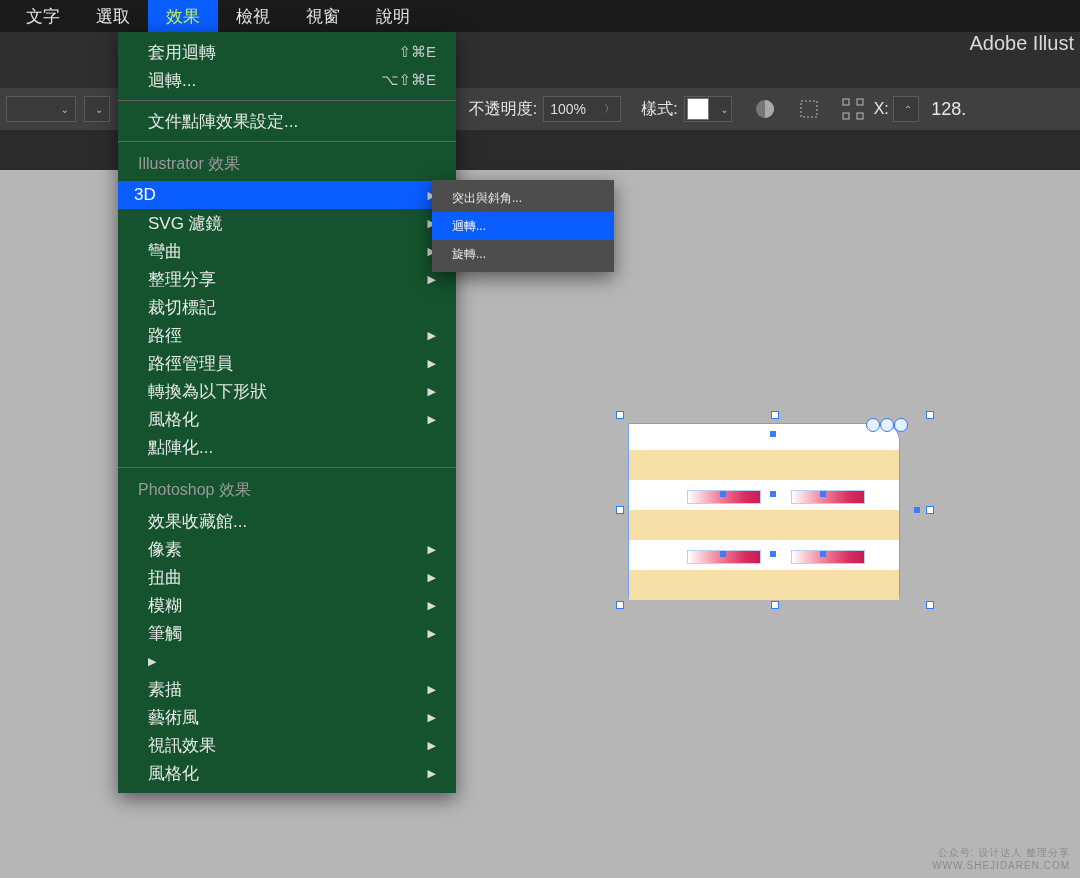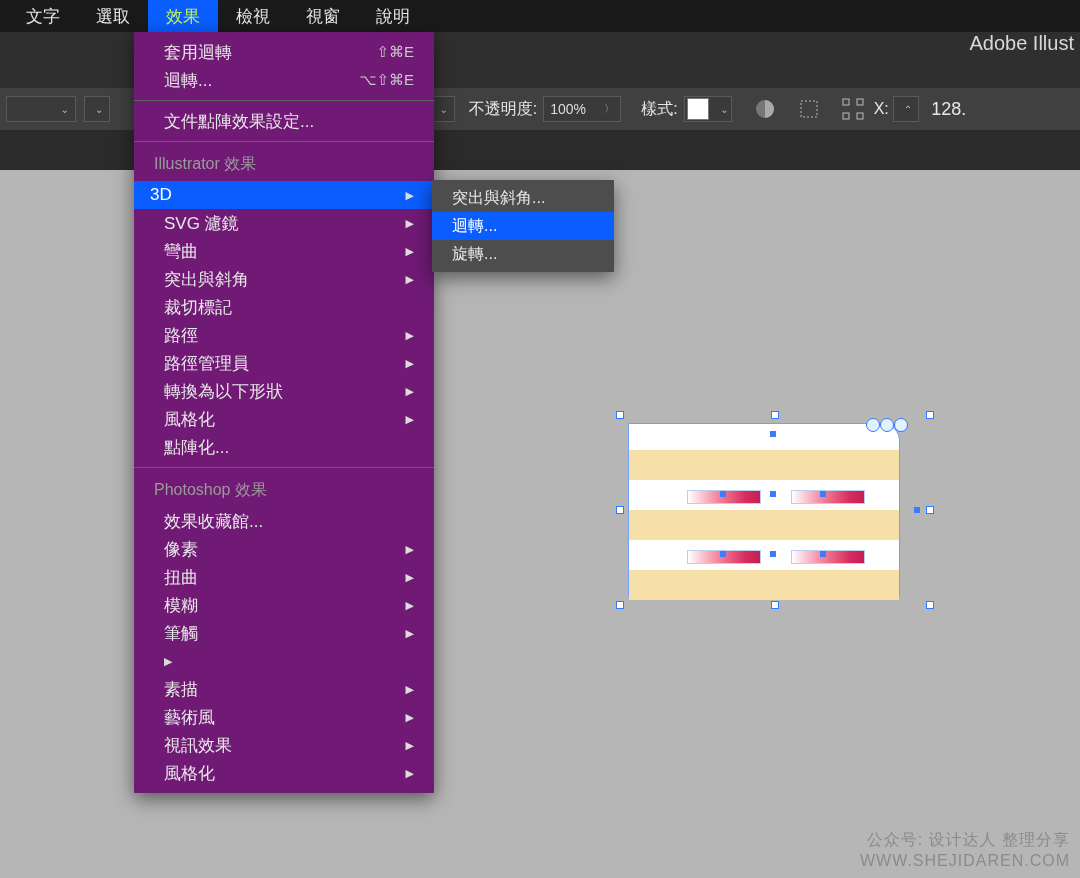--- a/index.html
+++ b/index.html
@@ -21,24 +21,24 @@
     align-items:center; padding:0 6px; margin-right:8px; font-size:14px; color:#ddd;
     min-width:40px; justify-content:space-between;
   }
   .dd .arrow { font-size:10px; margin-left:4px; color:#bbb; }
   .swatch { width:22px; height:22px; background:#fff; border:1px solid #777; margin-right:2px;}
   .iconbtn { width:30px; height:30px; display:flex; align-items:center; justify-content:center; }
 
   
   .menu-panel {
     position: absolute;
-    left: 134px;
+    left: 118px;
     top: 32px;
-    width: 300px;
-    background: #701a75;
+    width: 338px;
+    background: #14532d;
     box-shadow: 0 6px 18px rgba(0,0,0,0.5);
     color: #e8e8e8;
     font-size: 17px;
     z-index: 10;
   }
   .menu-section { padding: 6px 0; border-bottom: 1px solid #626262; }
   .menu-section:last-child { border-bottom:none; }
   .menu-heading { padding: 6px 20px; color: #9a9a9a; font-size: 16px; }
   .menu-item {
     display:flex; align-items:center; justify-content:space-between;
@@ -54,21 +54,21 @@
     position:absolute;
     left: 432px;
     top: 180px;
     width: 182px;
     background:#4d4d4d;
     box-shadow: 0 6px 18px rgba(0,0,0,0.5);
     border-radius:0;
     padding:4px 0;
     z-index: 11;
     color:#e8e8e8;
-    font-size:16px;
+    font-size:12px;
   }
   .submenu .menu-item { padding: 3px 20px; }
 
   
   .tabstrip { height: 40px; background: #2b2b2b; }
 
   
   .selbox {
     position:absolute;
     left:620px; top:415px;
@@ -91,21 +91,21 @@
   .gradbar.g1 { left:58px; top:66px; }
   .gradbar.g2 { left:162px; top:66px; }
   .gradbar.g3 { left:58px; top:126px; }
   .gradbar.g4 { left:162px; top:126px; }
   .handle { position:absolute; width:8px; height:8px; background:#fff; border:1px solid #2d7bff; }
   .smallhandle { width:6px; height:6px; background:#3c7dff; position:absolute; }
   .circ { position:absolute; width:14px; height:14px; border:1.5px solid #2d7bff; border-radius:50%; background:#e6f1ff;}
   
   .attribution {
     position:absolute; bottom:6px; right:10px;
-    font-size:16px; color:#8b8b8b; text-align:right; line-height:1.3;
+    font-size:10px; color:#8b8b8b; text-align:right; line-height:1.3;
     letter-spacing:1px;
   }
 </style>
 </head>
 <body>
 
 <div class="menubar">
   <div class="item">文字</div>
   <div class="item">選取</div>
   <div class="item active">效果</div>
@@ -201,21 +201,21 @@
     </div>
     <div class="menu-item enabled">
       <span class="label">SVG 濾鏡</span>
         <span class="more">▶</span>
     </div>
     <div class="menu-item enabled">
       <span class="label">彎曲</span>
         <span class="more">▶</span>
     </div>
     <div class="menu-item enabled">
-      <span class="label">突出與斜角</span>
+      <span class="label">整理分享</span>
         <span class="more">▶</span>
     </div>
     <div class="menu-item enabled">
       <span class="label">裁切標記</span>
     </div>
     <div class="menu-item enabled">
       <span class="label">路徑</span>
         <span class="more">▶</span>
     </div>
     <div class="menu-item enabled">

